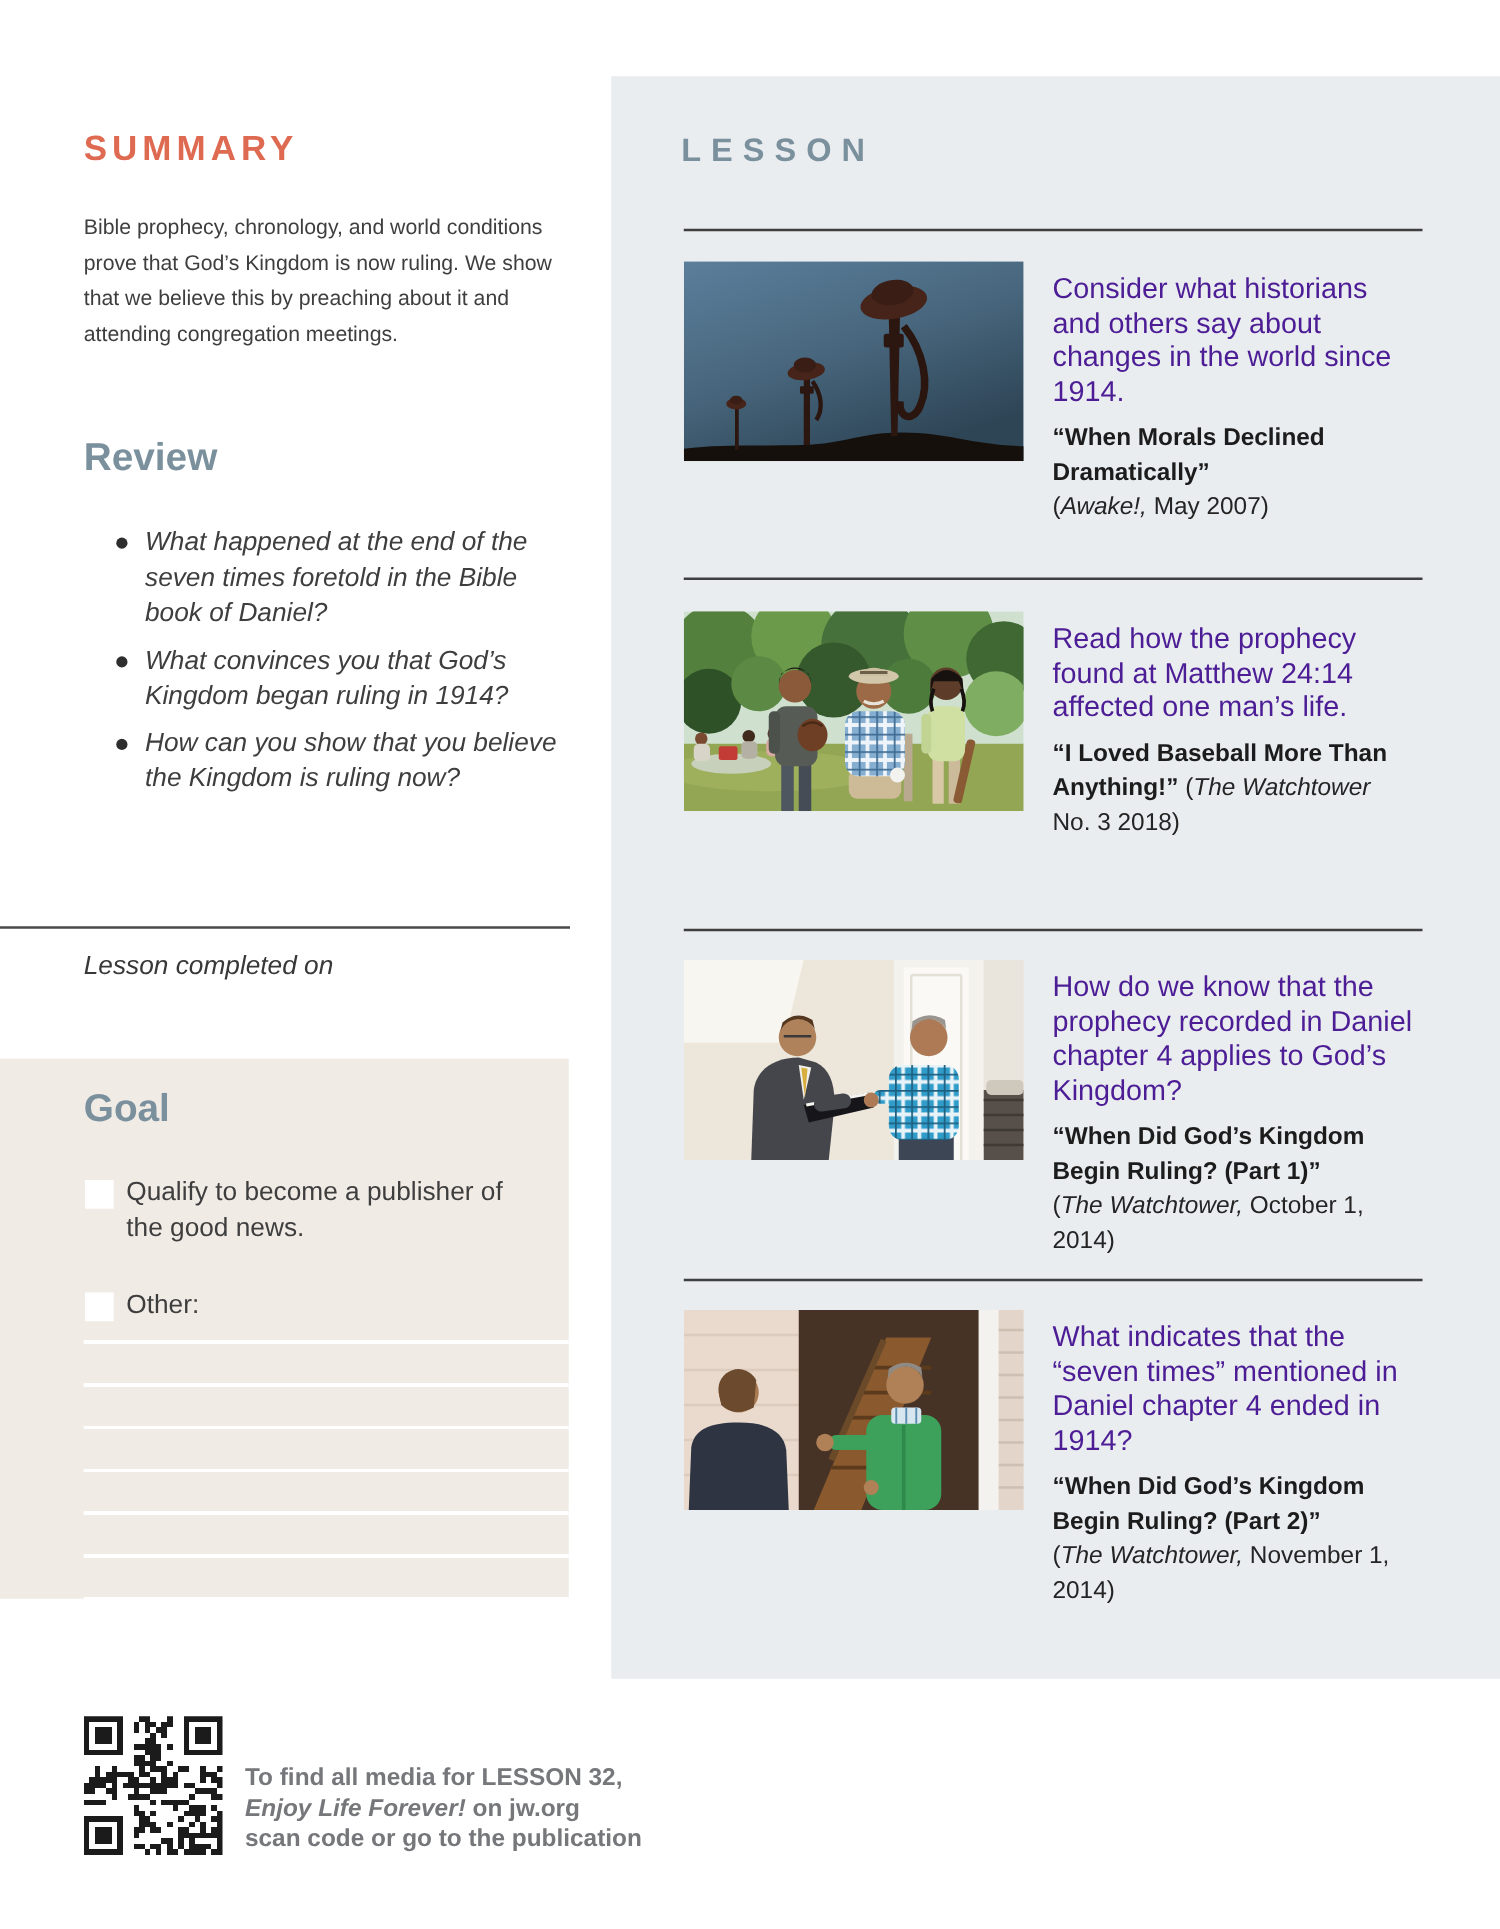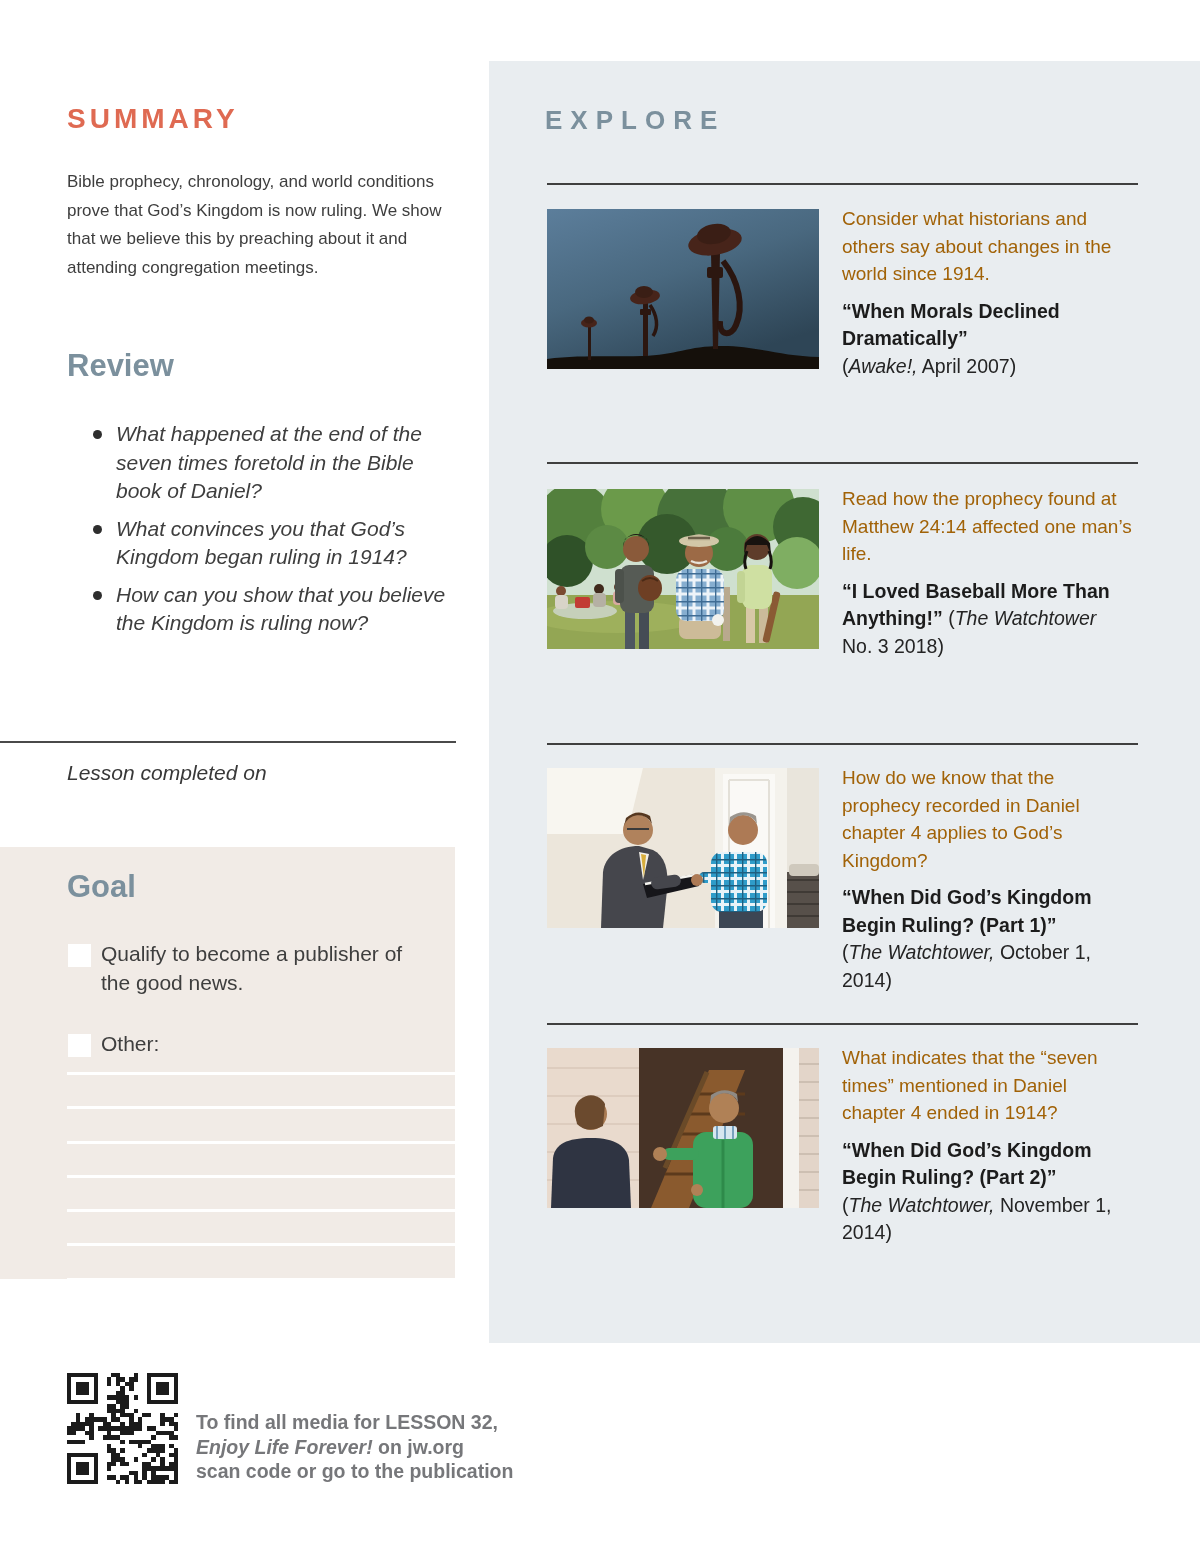--- a/index.html
+++ b/index.html
@@ -38,21 +38,21 @@
   .panel{position:absolute;left:489px;top:61px;width:711px;height:1282px;background:#e9edf0;}
   .explore-title{position:absolute;left:56px;top:44px;margin:0;
                  font-size:26px;font-weight:700;letter-spacing:8px;color:#7b909d;}
   .rule{position:absolute;left:58px;width:591px;height:0;border:none;border-top:2px solid #3f3f3f;margin:0;}
   .rule.r1{top:122px;} .rule.r2{top:401px;} .rule.r3{top:682px;} .rule.r4{top:962px;}
   .entry{position:absolute;left:58px;width:595px;}
   .entry.e1{top:148px;} .entry.e2{top:428px;} .entry.e3{top:707px;} .entry.e4{top:987px;}
   .thumb{position:absolute;left:0;top:0;width:272px;height:160px;overflow:hidden;}
   .thumb svg{display:block;width:100%;height:100%;}
   .etext{position:absolute;left:295px;top:-4px;width:290px;}
-  .desc{margin:0 0 10px;font-size:19px;line-height:27.5px;color:#a16207;}
+  .desc{margin:12px 0 10px;font-size:23px;line-height:27.5px;color:#4c1d95;}
   .e-title{margin:0;font-size:19.5px;line-height:27.5px;font-weight:700;color:#1c1c1c;}
   .e-cite{margin:0;font-size:19.5px;line-height:27.5px;font-weight:400;color:#242424;}
   .e-title .cite{font-weight:400;color:#242424;}
   em{font-style:italic;}
 
   
   .qr{position:absolute;left:67px;top:1373px;width:111px;height:111px;}
   .qr svg{display:block;width:100%;height:100%;fill:#1b1b1b;}
   .footer-text{position:absolute;left:196px;top:1410px;
                font-size:19.5px;line-height:24.5px;font-weight:700;color:#76777a;}
@@ -91,21 +91,21 @@
       <span class="opt-label">Qualify to become a publisher of the good news.</span>
     </div>
     <div class="goal-option opt2">
       <span class="checkbox"></span>
       <span class="opt-label">Other:</span>
     </div>
     <div class="write-lines"></div>
   </section>
 
   <aside class="panel">
-    <h2 class="explore-title">EXPLORE</h2>
+    <h2 class="explore-title">LESSON</h2>
     <hr class="rule r1">
     <hr class="rule r2">
     <hr class="rule r3">
     <hr class="rule r4">
 
     <article class="entry e1">
       <div class="thumb">
         <svg viewBox="0 0 272 160" preserveAspectRatio="none">
           <defs>
             <linearGradient id="sky1" x1="0" y1="0" x2="0.55" y2="1">
@@ -133,21 +133,21 @@
           <g>
             <rect x="41" y="118" width="3" height="33" fill="#2c1710"></rect>
             <ellipse cx="42" cy="114" rx="8" ry="4.5" fill="#47241a"></ellipse>
             <ellipse cx="42" cy="111" rx="5" ry="3.5" fill="#3a1e15"></ellipse>
           </g>
         </svg>
       </div>
       <div class="etext">
         <p class="desc">Consider what historians and others say about changes in the world since 1914.</p>
         <p class="e-title">“When Morals Declined Dramatically”</p>
-        <p class="e-cite"><span>(</span><em>Awake!,</em><span> April 2007)</span></p>
+        <p class="e-cite"><span>(</span><em>Awake!,</em><span> May 2007)</span></p>
       </div>
     </article>
 
     <article class="entry e2">
       <div class="thumb">
         <svg viewBox="0 0 272 160" preserveAspectRatio="none">
           <defs>
             <pattern id="pl2" width="14" height="14" patternUnits="userSpaceOnUse">
               <rect width="14" height="14" fill="#86aed0"></rect>
               <path d="M0 7 H14 M7 0 V14" stroke="#eef4f9" stroke-width="3"></path>

